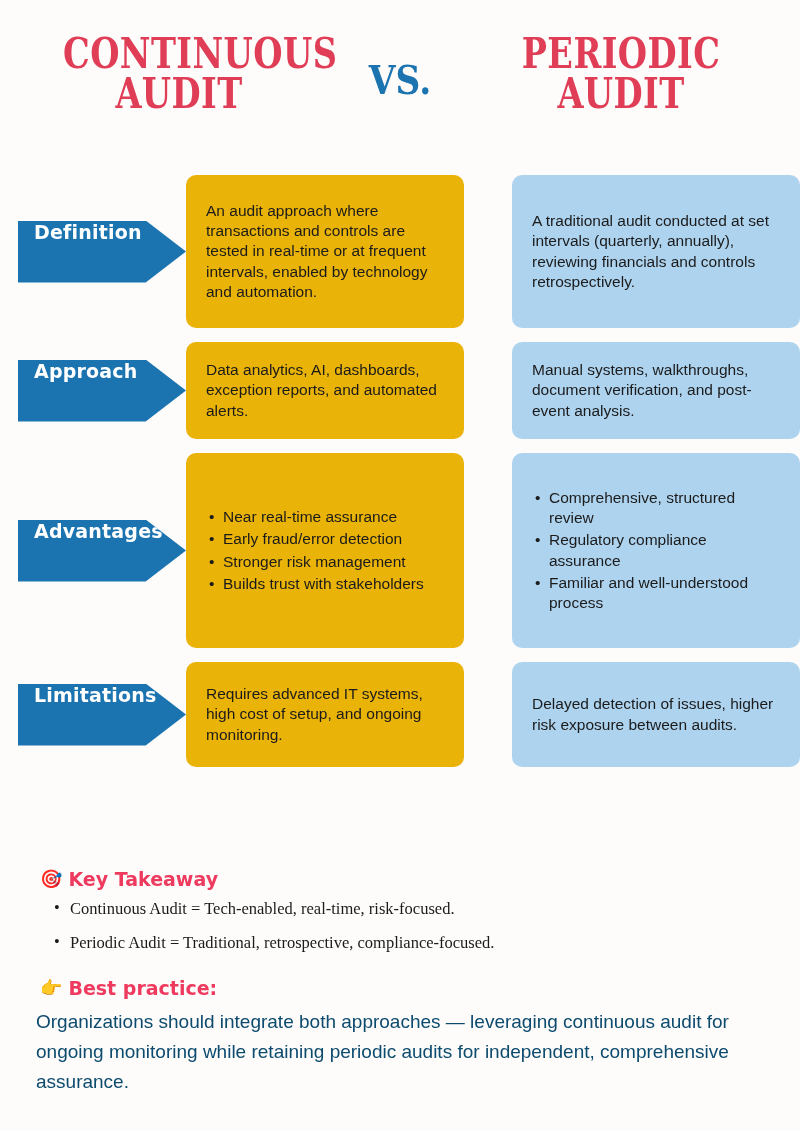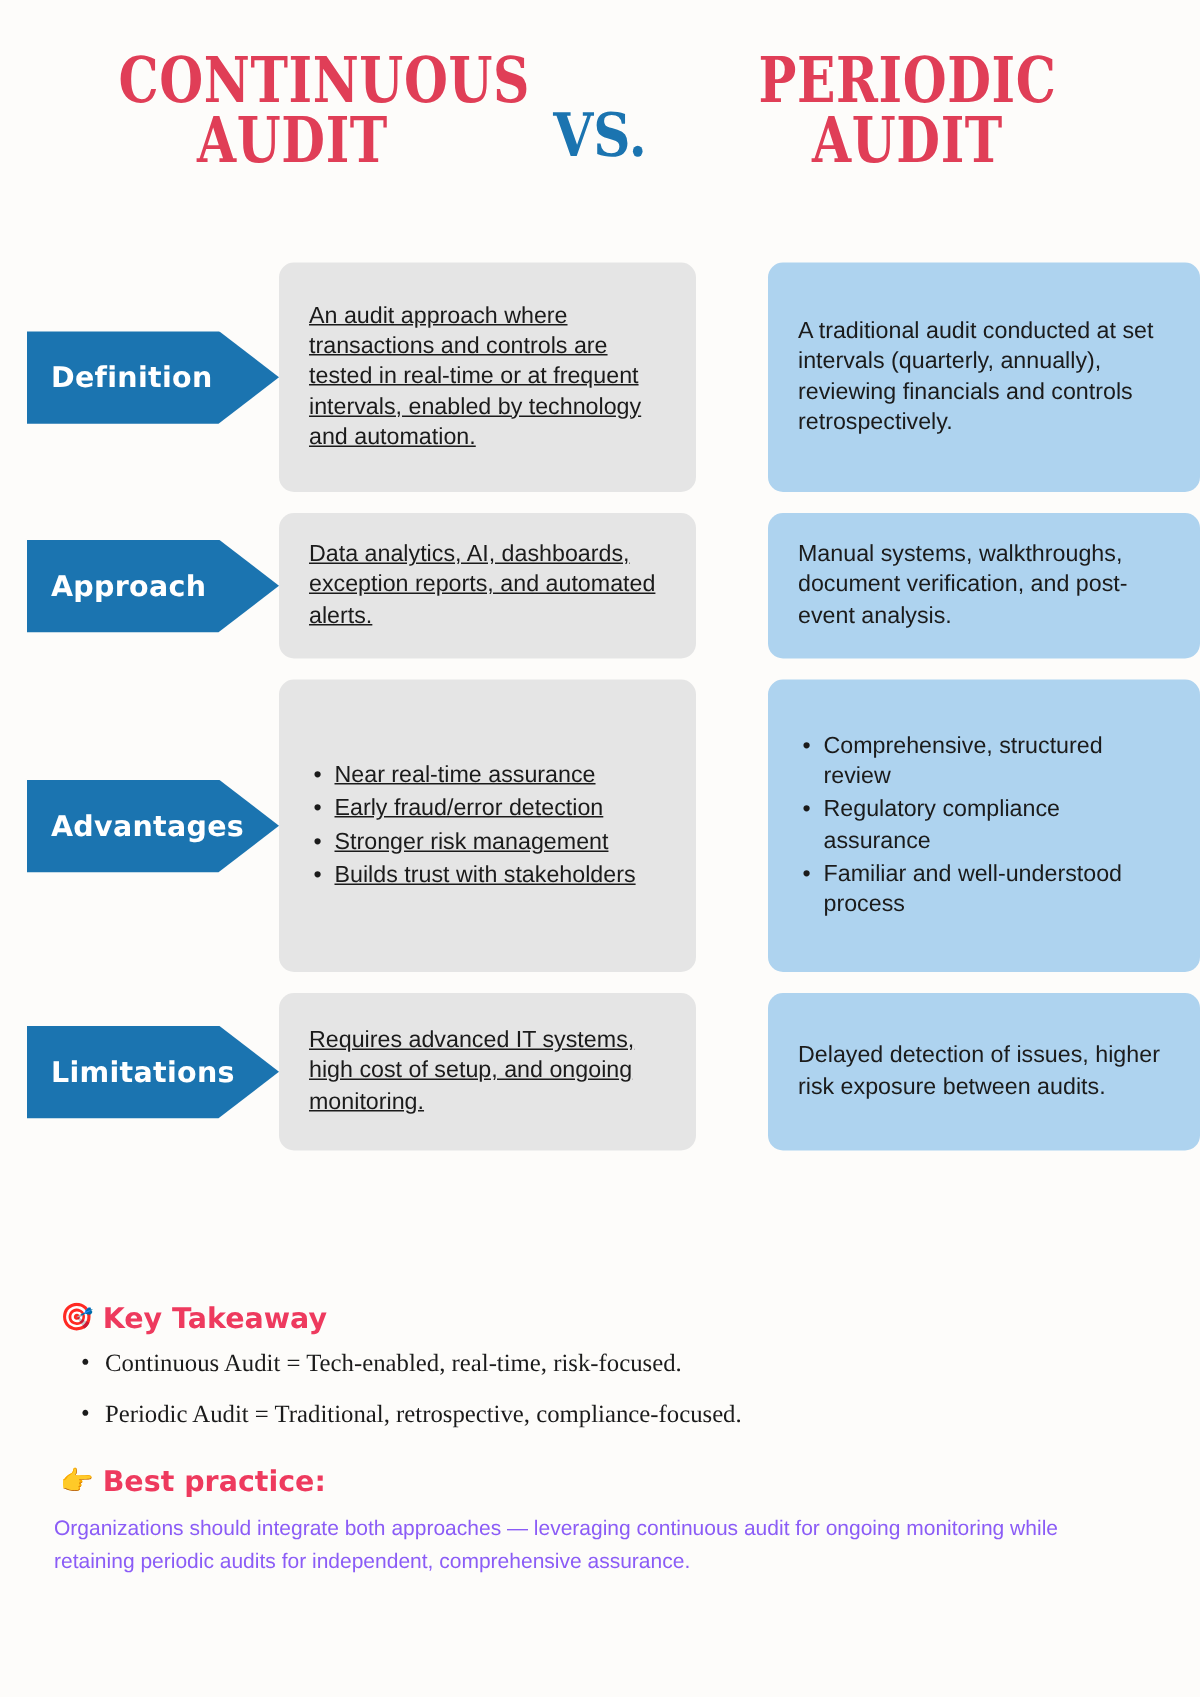--- a/index.html
+++ b/index.html
@@ -16,23 +16,23 @@
     color: #1b1b1b;
   }
 
   
   .title-bar {
     position: absolute;
     left: 0;
     top: 34px;
     width: 800px;
     display: flex;
-    align-items: flex-end;
+    align-items: flex-start;
     justify-content: center;
-    gap: 0px;
+    gap: 16px;
   }
   .title-col {
     width: 290px;
     text-align: center;
     font-family: "DejaVu Serif", serif;
     font-weight: bold;
     font-size: 42px;
     line-height: 0.95;
     letter-spacing: 0.5px;
     color: #E03E57;
@@ -75,21 +75,20 @@
   }
   .arrow {
     position: relative;
     width: 168px;
     height: 62px;
     margin-left: 18px;
     background: #1B74B0;
     -webkit-clip-path: polygon(0 0, 76% 0, 100% 50%, 76% 100%, 0 100%);
     clip-path: polygon(0 0, 76% 0, 100% 50%, 76% 100%, 0 100%);
     display: flex;
-    align-items: center;
   }
   .arrow-label {
     color: #ffffff;
     font-family: "DejaVu Sans", sans-serif;
     font-weight: bold;
     font-size: 19px;
     padding-left: 16px;
     letter-spacing: 0.2px;
     white-space: nowrap;
   }
@@ -99,24 +98,23 @@
     padding: 15px 18px 15px 20px;
     box-sizing: border-box;
     font-size: 15.5px;
     line-height: 1.30;
     color: #1b1b1b;
     display: flex;
     flex-direction: column;
     justify-content: center;
   }
   .card.orange {
-    background: #e5e5e5;
+    background: #eab308;
     width: 278px;
     flex: 0 0 278px;
-    text-decoration: underline;
   }
   .spacer { width: 14px; flex: 0 0 14px; }
   .card.blue {
     background: #AED3EF;
     width: 288px;
     flex: 0 0 288px;
     margin-left: 34px;
   }
 
   .card p { margin: 0; }
@@ -185,23 +183,23 @@
     content: "\2022";
     position: absolute;
     left: -16px;
     top: -1px;
   }
   .best-head {
     margin-top: 22px;
   }
   .best-body {
     margin: 0 0 0 2px;
-    font-size: 14px;
+    font-size: 19px;
     line-height: 1.58;
-    color: #8b5cf6;
+    color: #0c4a6e;
     max-width: 720px;
   }
 </style>
 </head>
 <body>
 
 <div class="title-bar">
   <div class="title-col">
     <span>CONTINUOUS</span>
     <span class="l2">AUDIT</span>

